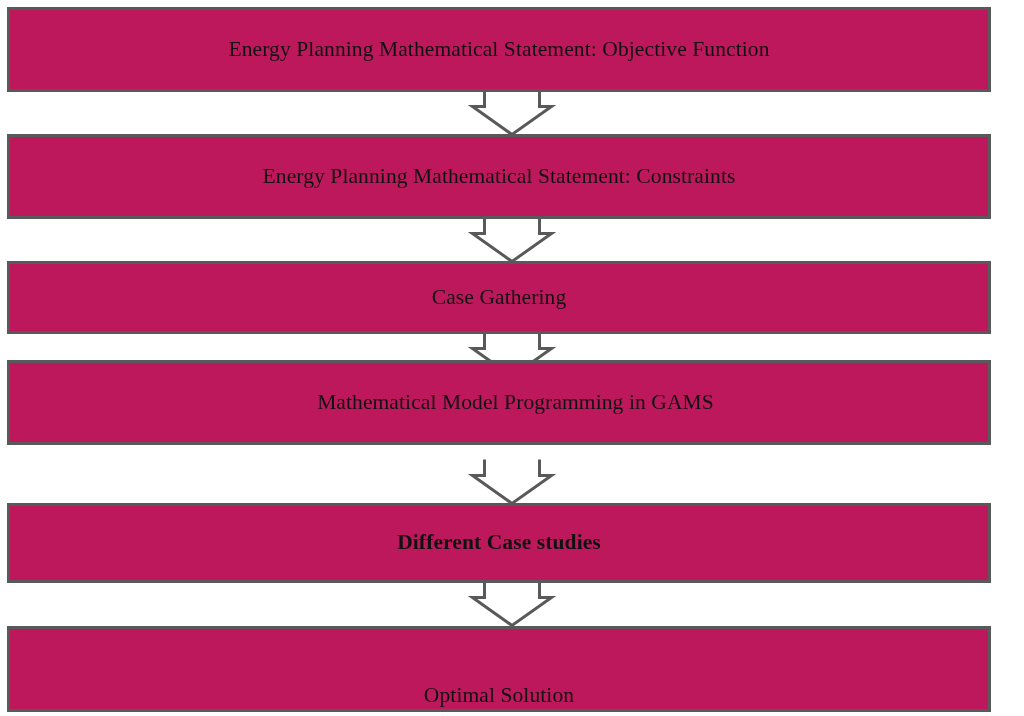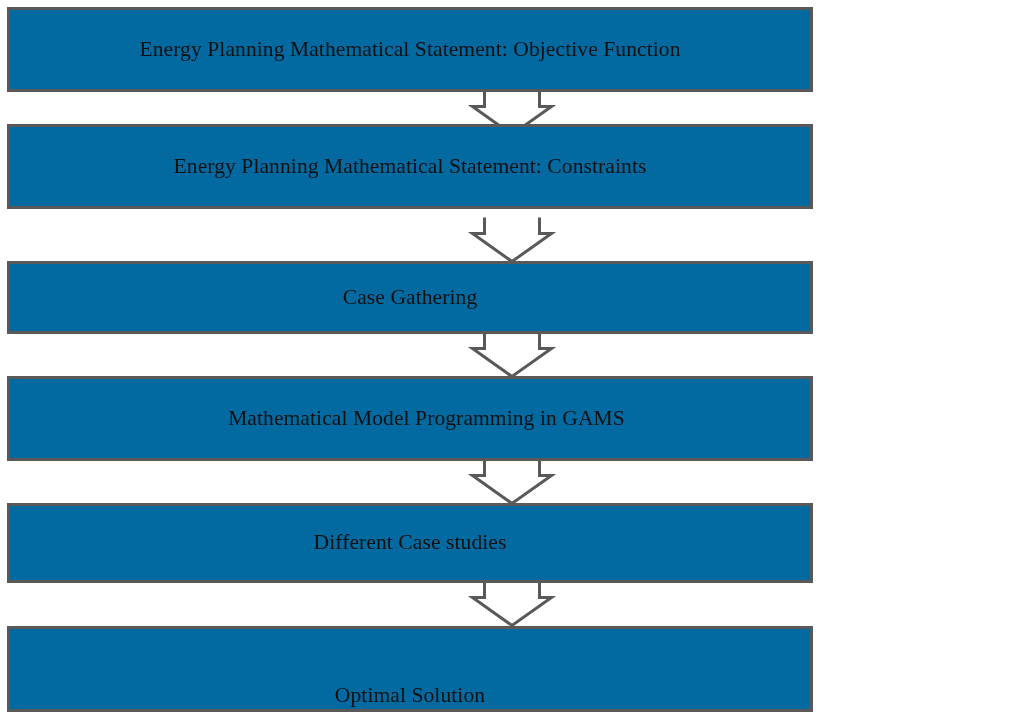--- a/index.html
+++ b/index.html
@@ -20,24 +20,24 @@
     position: absolute;
     left: 0;
     top: 0;
     width: 1024px;
     height: 716px;
   }
 
   .node {
     position: absolute;
     left: 7px;
-    width: 806px;
+    width: 984px;
     box-sizing: border-box;
     border: 3px solid #595959;
-    background: #0369a1;
+    background: #be185d;
     display: flex;
     align-items: center;
     justify-content: center;
   }
 
   .node-label {
     font-family: "Liberation Serif", "DejaVu Serif", serif;
     font-size: 21.5px;
     line-height: 1.2;
     color: #111111;
@@ -76,51 +76,51 @@
   <div class="node" style="top:7px; height:85px;">
     <span class="node-label">Energy Planning Mathematical Statement: Objective Function</span>
   </div>
 
   <div class="connector" style="top:89px; height:48px;">
     <svg viewBox="0 0 1024 48" preserveAspectRatio="none">
       <path class="arrow-shape" d="M 484.5 1.5 L 484.5 17.5 L 472.5 17.5 L 512 45.5 L 551.5 17.5 L 539.5 17.5 L 539.5 1.5"></path>
     </svg>
   </div>
 
-  <div class="node" style="top:124px; height:85px;">
+  <div class="node" style="top:134px; height:85px;">
     <span class="node-label">Energy Planning Mathematical Statement: Constraints</span>
   </div>
 
   <div class="connector" style="top:216px; height:48px;">
     <svg viewBox="0 0 1024 48" preserveAspectRatio="none">
       <path class="arrow-shape" d="M 484.5 1.5 L 484.5 17.5 L 472.5 17.5 L 512 45.5 L 551.5 17.5 L 539.5 17.5 L 539.5 1.5"></path>
     </svg>
   </div>
 
   <div class="node" style="top:261px; height:73px;">
     <span class="node-label">Case Gathering</span>
   </div>
 
   <div class="connector" style="top:331px; height:48px;">
     <svg viewBox="0 0 1024 48" preserveAspectRatio="none">
       <path class="arrow-shape" d="M 484.5 1.5 L 484.5 17.5 L 472.5 17.5 L 512 45.5 L 551.5 17.5 L 539.5 17.5 L 539.5 1.5"></path>
     </svg>
   </div>
 
-  <div class="node" style="top:376px; height:85px;padding-left:33px;">
+  <div class="node" style="top:360px; height:85px;padding-left:33px;">
     <span class="node-label">Mathematical Model Programming in GAMS</span>
   </div>
 
   <div class="connector" style="top:458px; height:48px;">
     <svg viewBox="0 0 1024 48" preserveAspectRatio="none">
       <path class="arrow-shape" d="M 484.5 1.5 L 484.5 17.5 L 472.5 17.5 L 512 45.5 L 551.5 17.5 L 539.5 17.5 L 539.5 1.5"></path>
     </svg>
   </div>
 
-  <div class="node" style="top:503px; height:80px;">
+  <div class="node" style="top:503px; height:80px;font-weight:bold;">
     <span class="node-label">Different Case studies</span>
   </div>
 
   <div class="connector" style="top:580px; height:48px;">
     <svg viewBox="0 0 1024 48" preserveAspectRatio="none">
       <path class="arrow-shape" d="M 484.5 1.5 L 484.5 17.5 L 472.5 17.5 L 512 45.5 L 551.5 17.5 L 539.5 17.5 L 539.5 1.5"></path>
     </svg>
   </div>
 
   <div class="node" style="top:626px; height:86px;align-items:flex-end;">

